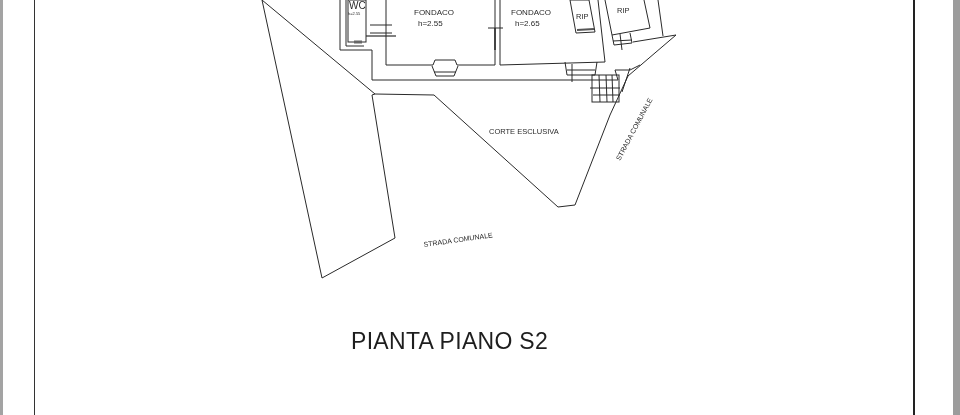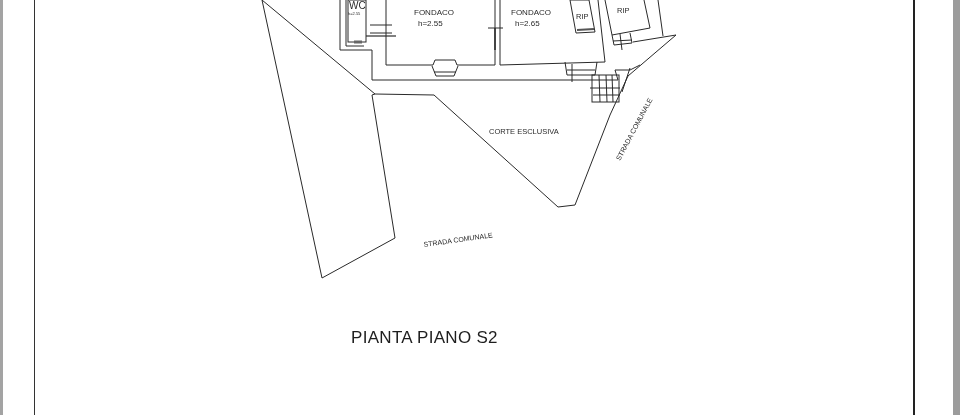--- a/index.html
+++ b/index.html
@@ -3,21 +3,21 @@
 <meta charset="utf-8">
 <style>
   html, body { margin:0; padding:0; }
   body { width:960px; height:415px; background:#ffffff; position:relative; overflow:hidden; font-family:"Liberation Sans", sans-serif; }
   .edge-left { position:absolute; left:0; top:0; width:3px; height:415px; background:#a3a3a3; }
   .edge-right { position:absolute; right:0; top:0; width:7px; height:415px; background:#9c9c9c; }
   .frame-left { position:absolute; left:34px; top:0; width:1px; height:415px; background:#333; }
   .frame-right { position:absolute; left:913px; top:0; width:1.5px; height:415px; background:#222; }
   svg.plan { position:absolute; left:0; top:0; }
   .lbl { font-family:"Liberation Sans", sans-serif; fill:#2a2a2a; }
-  .title { position:absolute; left:351px; top:328px; font-size:17px; color:#1e1e1e; letter-spacing:0.3px; }
+  .title { position:absolute; left:351px; top:328px; font-size:23px; color:#1e1e1e; letter-spacing:0.3px; }
 </style>
 </head>
 <body>
 
 <div class="edge-left"></div>
 <div class="edge-right"></div>
 <div class="frame-left"></div>
 <div class="frame-right"></div>
 
 <svg class="plan" width="960" height="415" viewBox="0 0 960 415">

